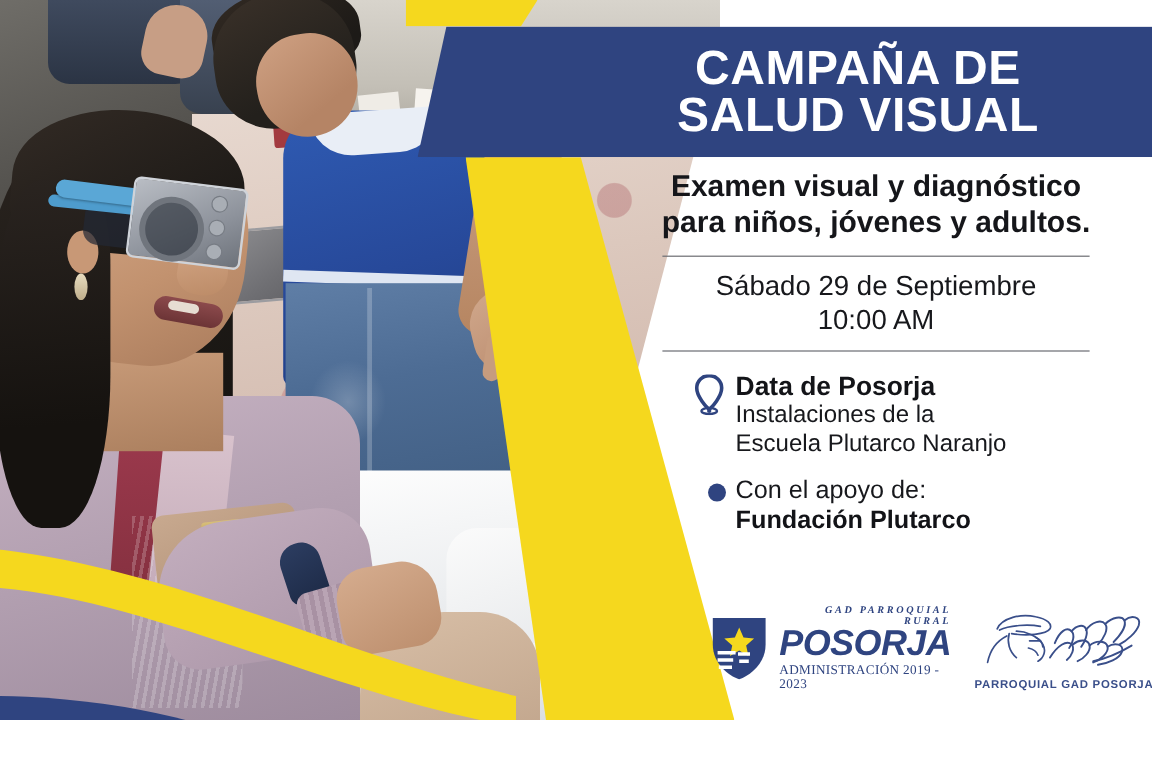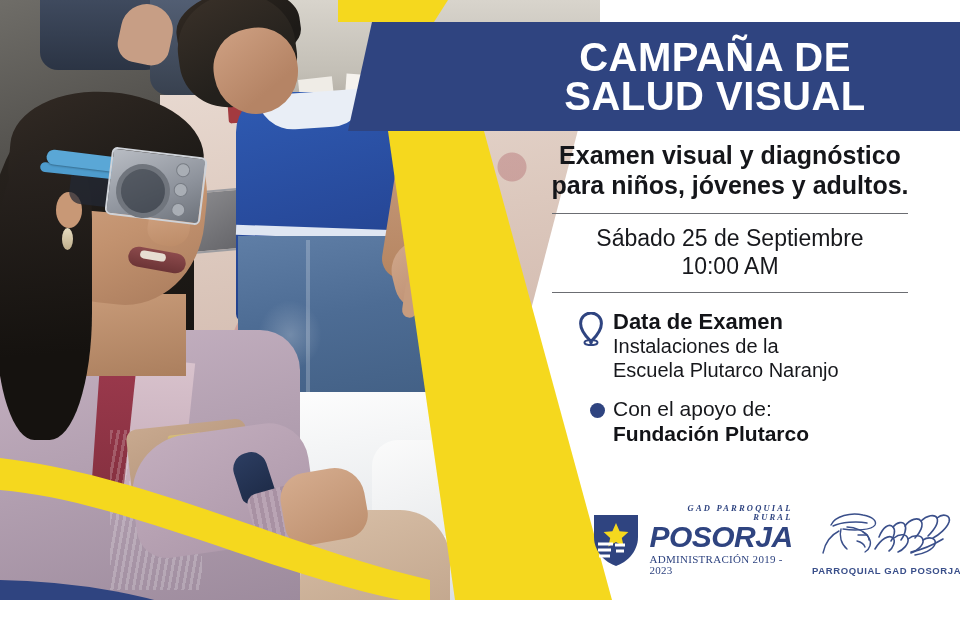--- a/index.html
+++ b/index.html
@@ -420,36 +420,36 @@
   <div class="content">
 
     <div class="subtitle">
       <div>Examen visual y diagnóstico</div>
       <div>para niños, jóvenes y adultos.</div>
     </div>
 
     <div class="rule"></div>
 
     <div class="datetime">
-      <div>Sábado 25 de Septiembre</div>
+      <div>Sábado 29 de Septiembre</div>
       <div>10:00 AM</div>
     </div>
 
     <div class="rule2"></div>
 
     <div class="place-row">
       <span class="pin">
         <svg width="26" height="34" viewBox="0 0 26 34">
           <path d="M13 1C7.2 1 2.6 5.6 2.6 11.4c0 7.3 8.5 16.1 9.5 17.1.5.5 1.3.5 1.8 0 1-1 9.5-9.8 9.5-17.1C23.4 5.6 18.8 1 13 1z" fill="none" stroke="#2F4480" stroke-width="3"></path>
           <ellipse cx="13" cy="30.5" rx="6.5" ry="2.6" fill="none" stroke="#2F4480" stroke-width="2"></ellipse>
           <circle cx="13" cy="30.4" r="1.8" fill="#2F4480"></circle>
         </svg>
       </span>
       <span class="place-text">
-        <div class="place-title">Data de Examen</div>
+        <div class="place-title">Data de Posorja</div>
         <div class="place-sub">Instalaciones de la</div>
         <div class="place-sub">Escuela Plutarco Naranjo</div>
       </span>
     </div>
 
     <div class="support">
       <span class="dot"></span>
       <span class="support-text">
         <div class="support-line1">Con el apoyo de:</div>
         <div class="support-line2">Fundación Plutarco</div>

